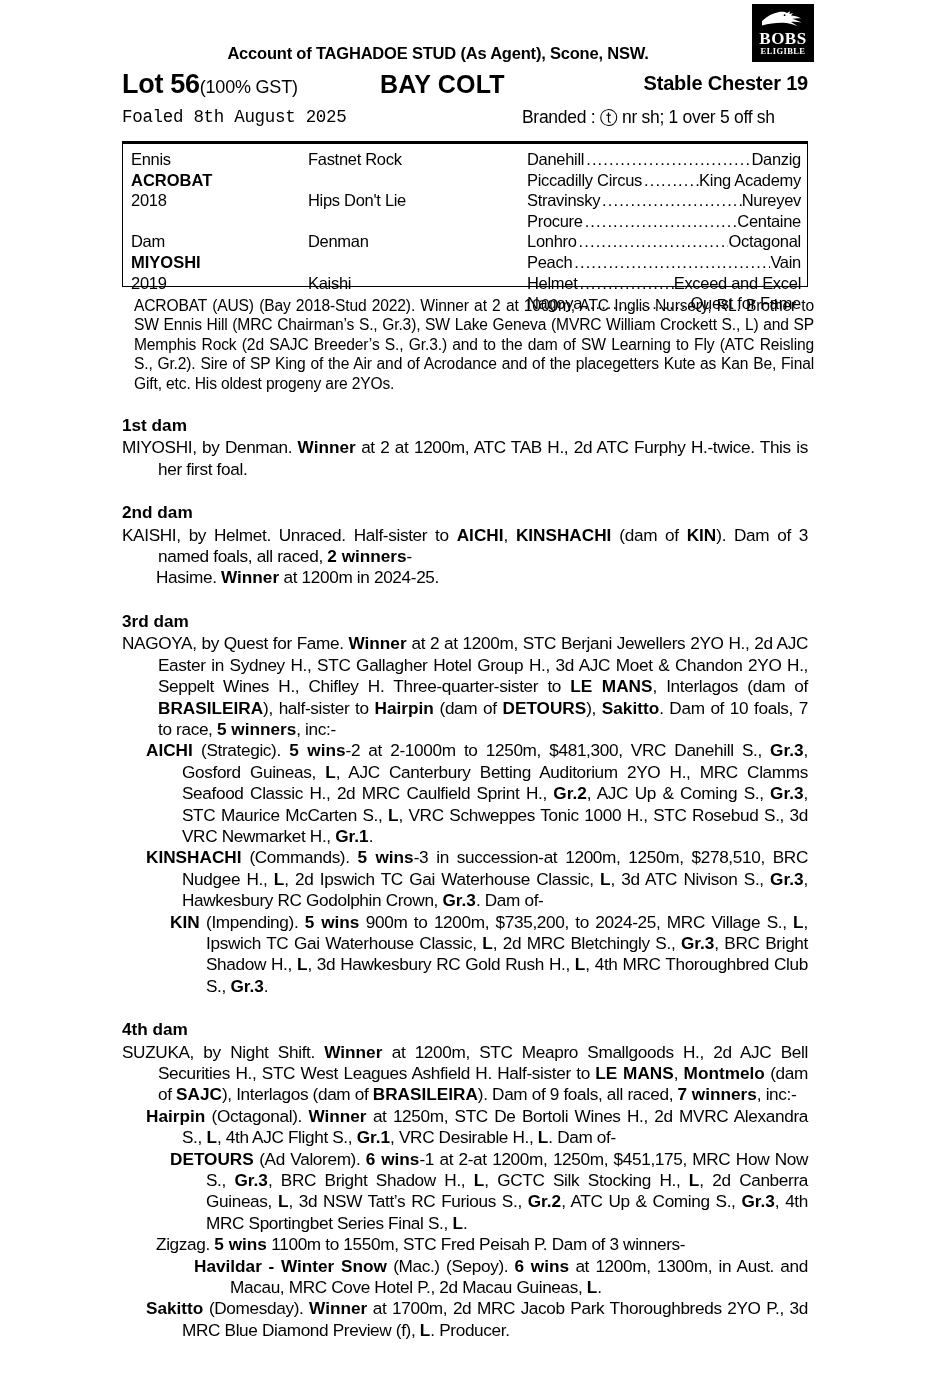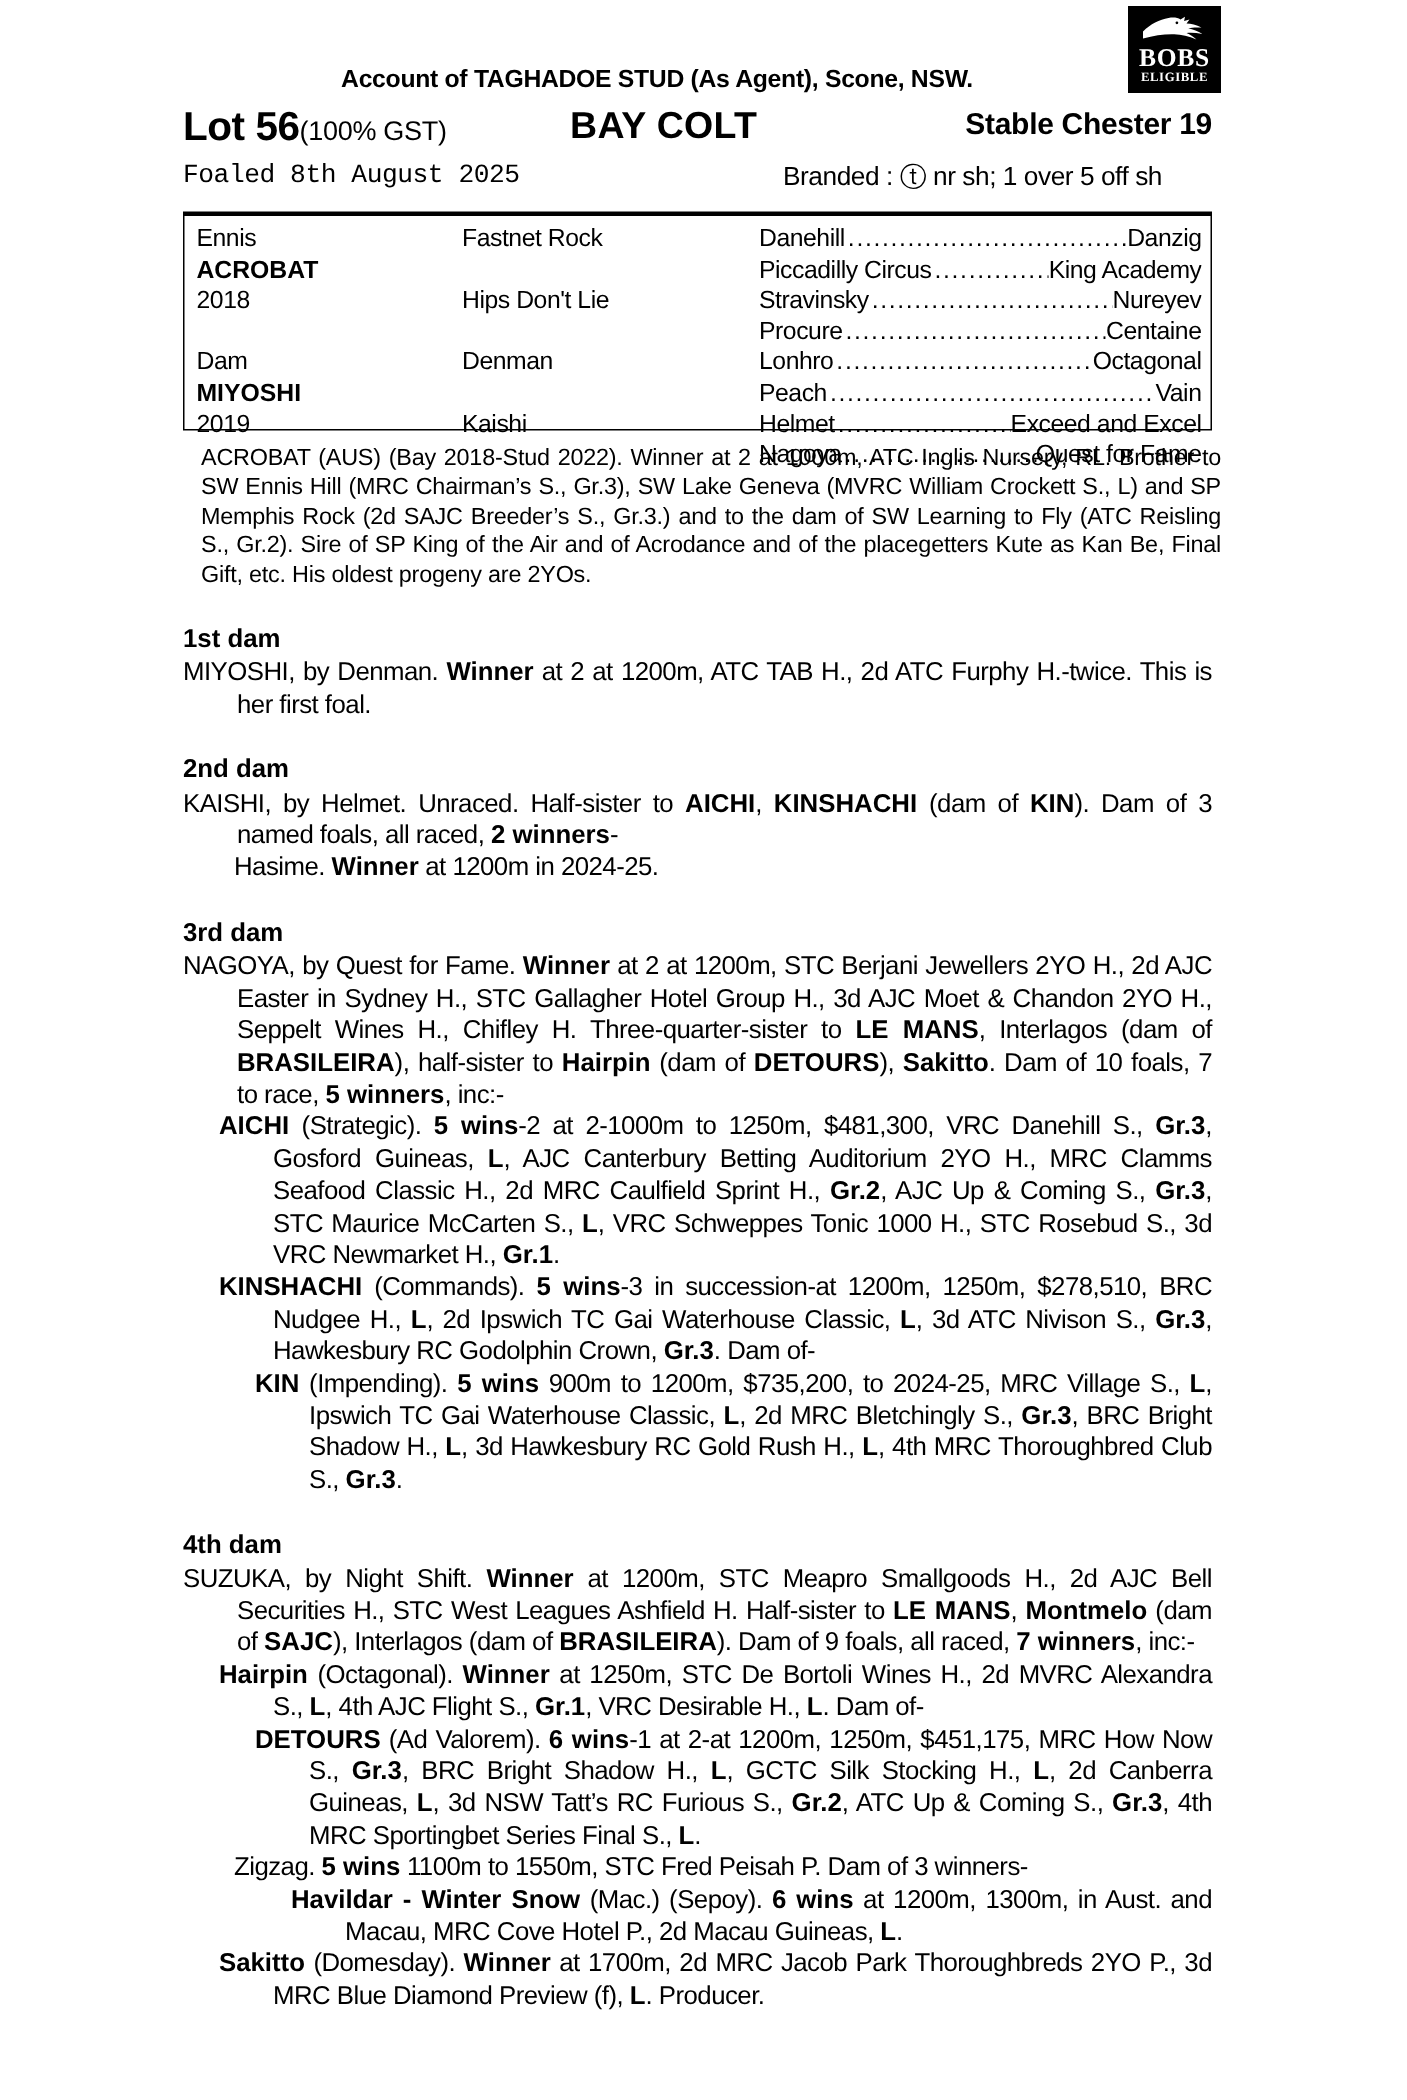--- a/index.html
+++ b/index.html
@@ -139,21 +139,21 @@
     box-sizing: border-box;
   }
   .ped-col {
     position: absolute;
     top: 5px;
     font-size: 16.5px;
     letter-spacing: -0.3px;
   }
   .ped-col-1 { left: 8px;  width: 160px; }
   .ped-col-2 { left: 185px; width: 180px; }
-  .ped-col-3 { left: 383px; right: 6px; }
+  .ped-col-3 { left: 404px; right: 6px; }
   .ped-line {
     height: 20.6px;
     line-height: 20.6px;
     white-space: nowrap;
     overflow: hidden;
   }
   .ped-line.bold { font-weight: bold; letter-spacing: 0px; }
   .ped-gap { height: 20.6px; }
 
   

